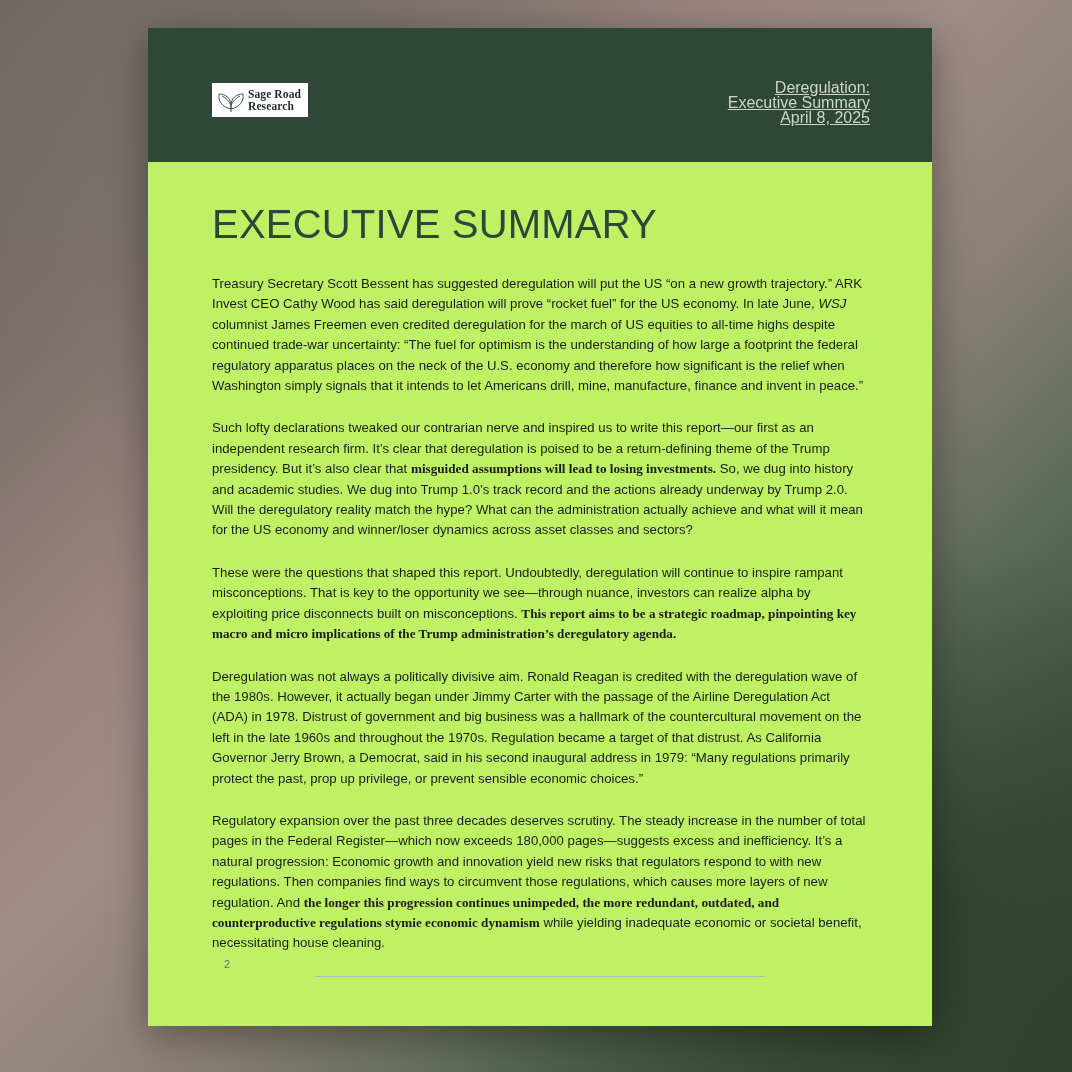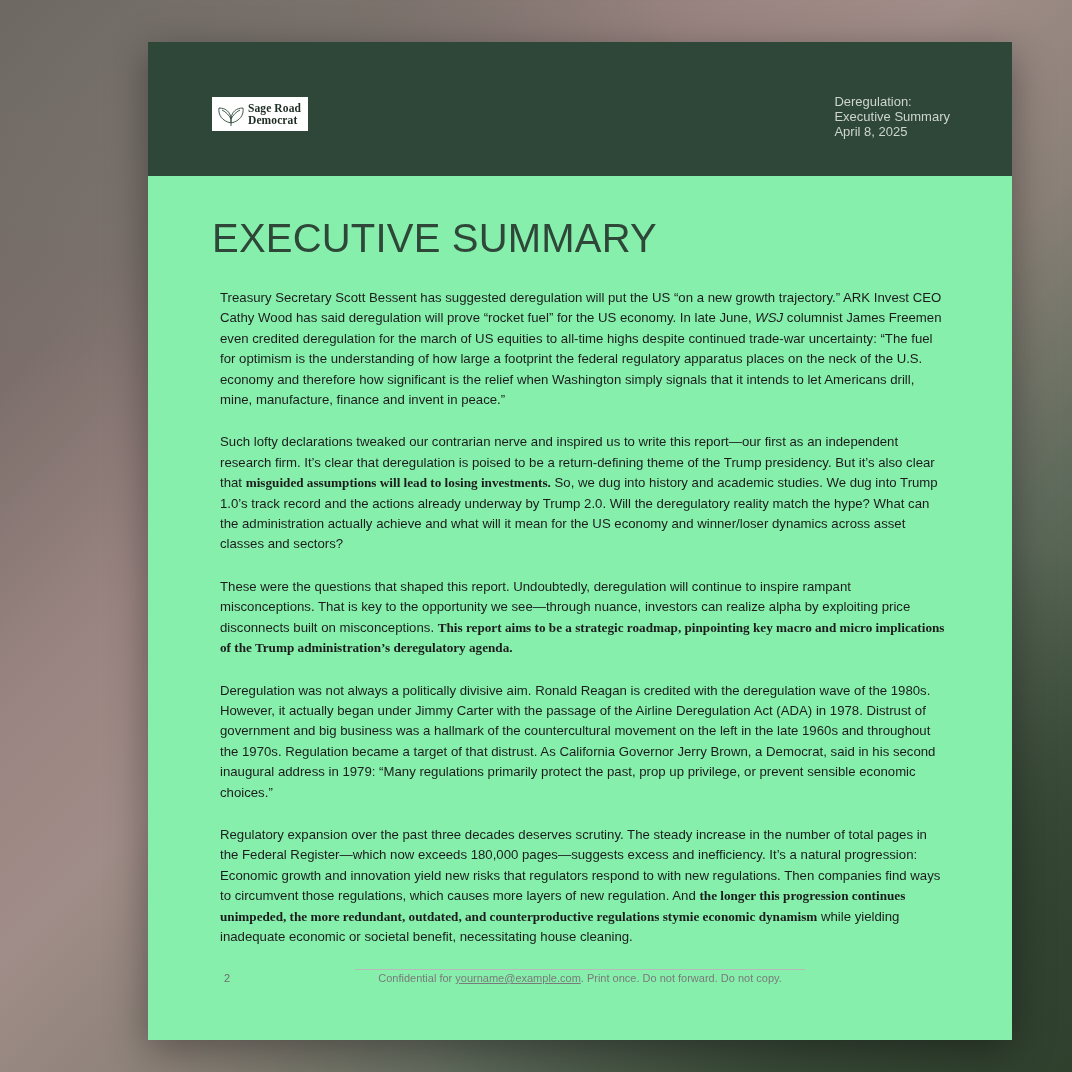--- a/index.html
+++ b/index.html
@@ -23,24 +23,24 @@
     content: "";
     position: absolute;
     inset: 0;
     background:
       radial-gradient(ellipse 60% 40% at 22% 10%, rgba(120,120,110,0.55), rgba(0,0,0,0) 70%),
       radial-gradient(ellipse 70% 50% at 85% 85%, rgba(40,58,42,0.65), rgba(0,0,0,0) 70%);
   }
   #page {
     position: absolute;
     left: 148px;
-    top: 42px;
-    width: 864px;
+    top: 28px;
+    width: 784px;
     height: 998px;
-    background: #86efac;
+    background: #bef264;
     box-shadow: 0 10px 38px rgba(0,0,0,0.38);
     overflow: hidden;
   }
   #page-header {
     height: 134px;
     background: #2f4739;
     position: relative;
   }
   #logo {
     position: absolute;
@@ -65,45 +65,47 @@
     line-height: 12px;
     font-weight: 700;
     color: #1d2b22;
     letter-spacing: 0.1px;
     margin-left: 2px;
   }
   #header-meta {
     position: absolute;
     right: 62px;
     top: 52px;
+    text-align: right;
     color: #cdd5cd;
-    font-size: 13px;
+    font-size: 16px;
     line-height: 15px;
     font-family: "Liberation Sans", sans-serif;
+    text-decoration: underline;
   }
   #header-meta div { white-space: nowrap; }
 
   #doc-body {
     padding: 38px 64px 0 64px;
   }
   h1#doc-title {
     font-family: "Liberation Sans", sans-serif;
     font-weight: 400;
     font-size: 40px;
     line-height: 48px;
     letter-spacing: 0.2px;
     color: #2f4739;
     margin: 0 0 26px 0;
   }
   p.para {
     font-family: "Liberation Sans", sans-serif;
     font-size: 13.2px;
     line-height: 20.4px;
     color: #1c1c1c;
-    margin: 0 0 22px 8px;
+    margin: 0 0 22px 0;
     text-align: left;
   }
   p.para b { font-weight: 700; font-family: Liberation Serif, serif; }
   p.para i { font-style: italic; }
 
   #divider {
     width: 450px;
     height: 1px;
     background: #b9b9b9;
     margin: 14px auto 0 auto;
@@ -149,21 +151,21 @@
         <g fill="none" stroke="#2f4739" stroke-width="0.9">
           <path d="M15 22 C6 20 2 14 3 7 C10 7 14 11 15 17 Z"></path>
           <path d="M15 22 C24 20 28 14 27 7 C20 7 16 11 15 17 Z"></path>
           <path d="M15 22 L15 25"></path>
           <path d="M6 9 C10 11 13 14 15 18"></path>
           <path d="M24 9 C20 11 17 14 15 18"></path>
         </g>
       </svg>
       <div id="logo-text">
         <div>Sage Road</div>
-        <div>Democrat</div>
+        <div>Research</div>
       </div>
     </div>
     <div id="header-meta">
       <div>Deregulation:</div>
       <div>Executive Summary</div>
       <div>April 8, 2025</div>
     </div>
   </div>
 
   <div id="doc-body">
@@ -173,18 +175,15 @@
         <p class="para"><span>Such lofty declarations tweaked our contrarian nerve and inspired us to write this report—our first as an independent research firm. It’s clear that deregulation is poised to be a return-defining theme of the Trump presidency. But it’s also clear that </span><b>misguided assumptions will lead to losing investments.</b><span> So, we dug into history and academic studies. We dug into Trump 1.0’s track record and the actions already underway by Trump 2.0. Will the deregulatory reality match the hype? What can the administration actually achieve and what will it mean for the US economy and winner/loser dynamics across asset classes and sectors?</span></p>
         <p class="para"><span>These were the questions that shaped this report. Undoubtedly, deregulation will continue to inspire rampant misconceptions. That is key to the opportunity we see—through nuance, investors can realize alpha by exploiting price disconnects built on misconceptions. </span><b>This report aims to be a strategic roadmap, pinpointing key macro and micro implications of the Trump administration’s deregulatory agenda.</b></p>
         <p class="para"><span>Deregulation was not always a politically divisive aim. Ronald Reagan is credited with the deregulation wave of the 1980s. However, it actually began under Jimmy Carter with the passage of the Airline Deregulation Act (ADA) in 1978. Distrust of government and big business was a hallmark of the countercultural movement on the left in the late 1960s and throughout the 1970s. Regulation became a target of that distrust. As California Governor Jerry Brown, a Democrat, said in his second inaugural address in 1979: “Many regulations primarily protect the past, prop up privilege, or prevent sensible economic choices.”</span></p>
         <p class="para"><span>Regulatory expansion over the past three decades deserves scrutiny. The steady increase in the number of total pages in the Federal Register—which now exceeds 180,000 pages—suggests excess and inefficiency. It’s a natural progression: Economic growth and innovation yield new risks that regulators respond to with new regulations. Then companies find ways to circumvent those regulations, which causes more layers of new regulation. And </span><b>the longer this progression continues unimpeded, the more redundant, outdated, and counterproductive regulations stymie economic dynamism</b><span> while yielding inadequate economic or societal benefit, necessitating house cleaning.</span></p>
       </div>
     <div id="divider"></div>
   </div>
 
   <div id="page-footer">
     <div id="page-number">2</div>
-    <div id="footer-note">
-      <span>Confidential for </span><a href="#">yourname@example.com</a><span>. Print once. Do not forward. Do not copy.</span>
-    </div>
   </div>
 
 </div>
 
 </body></html>

